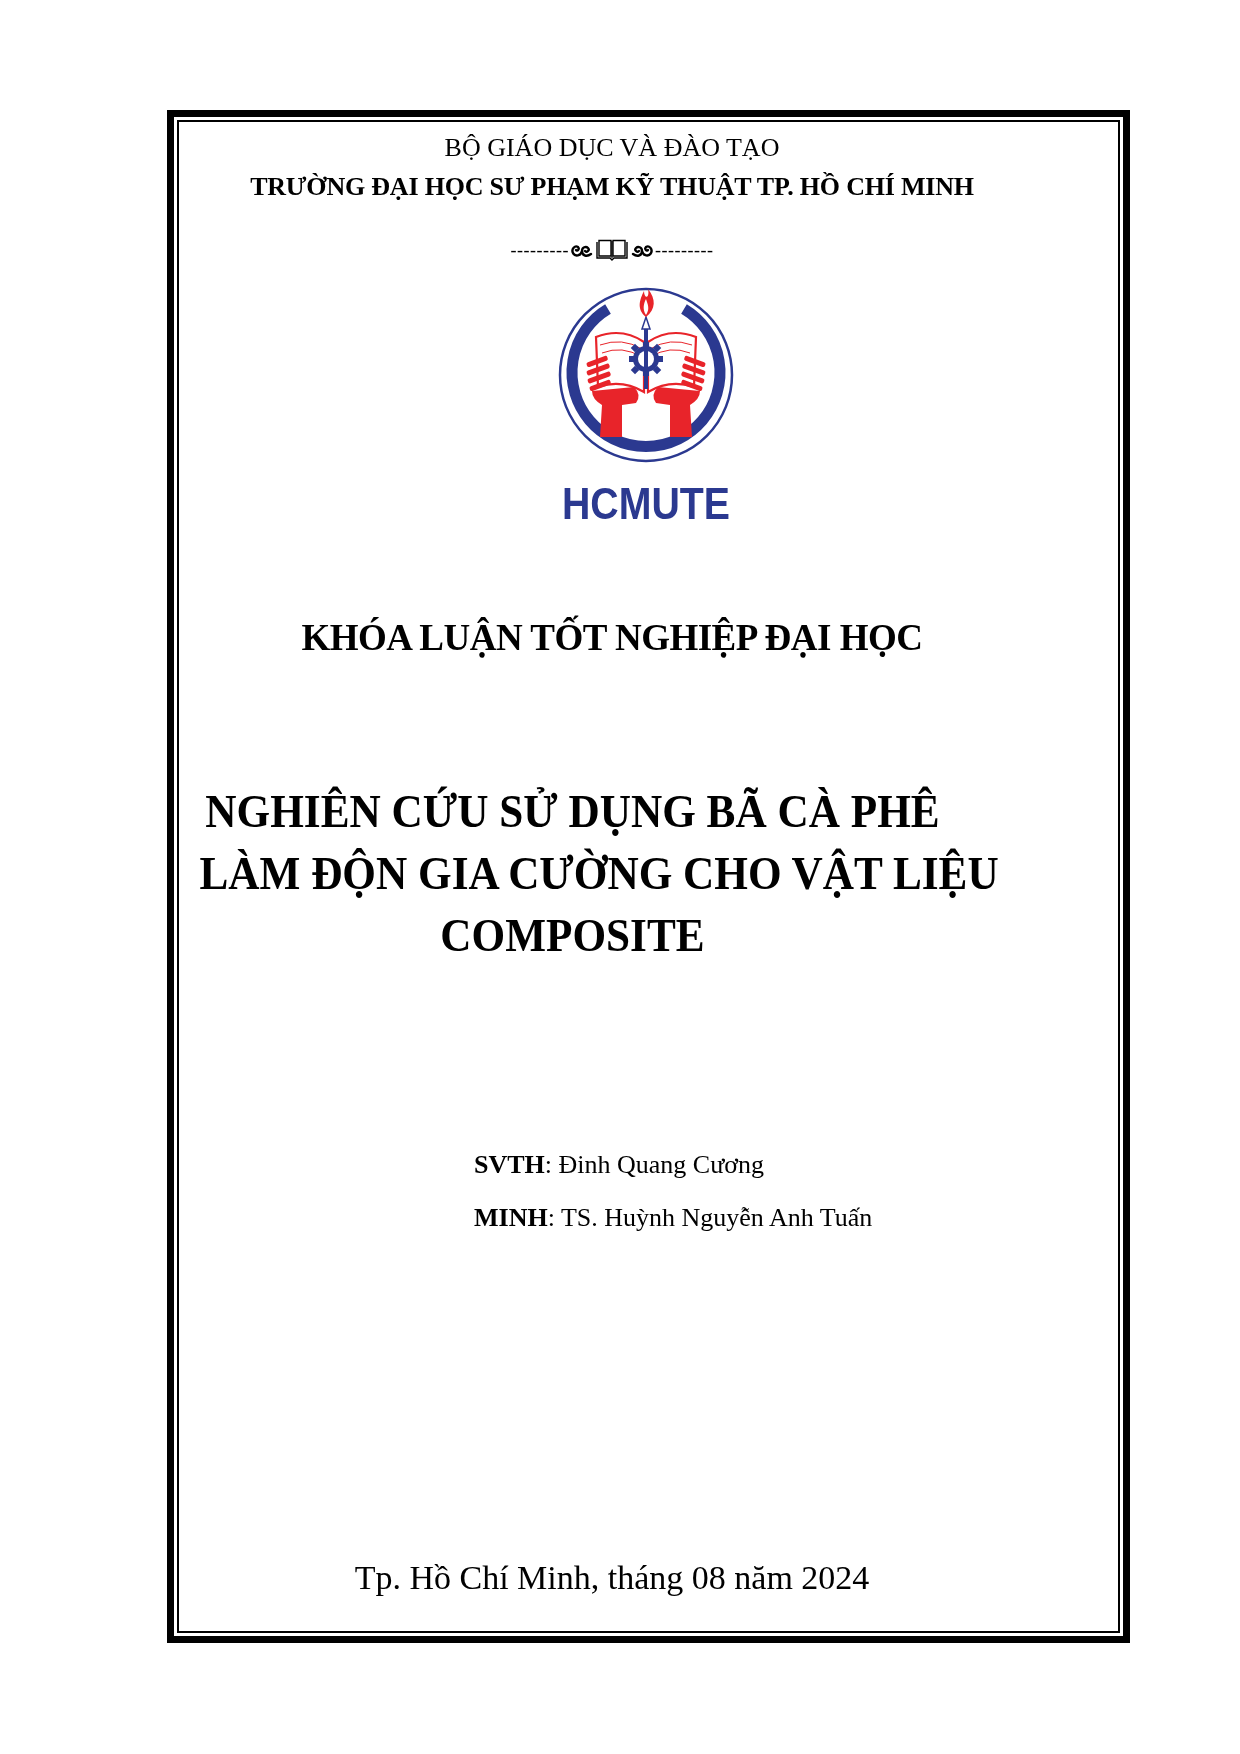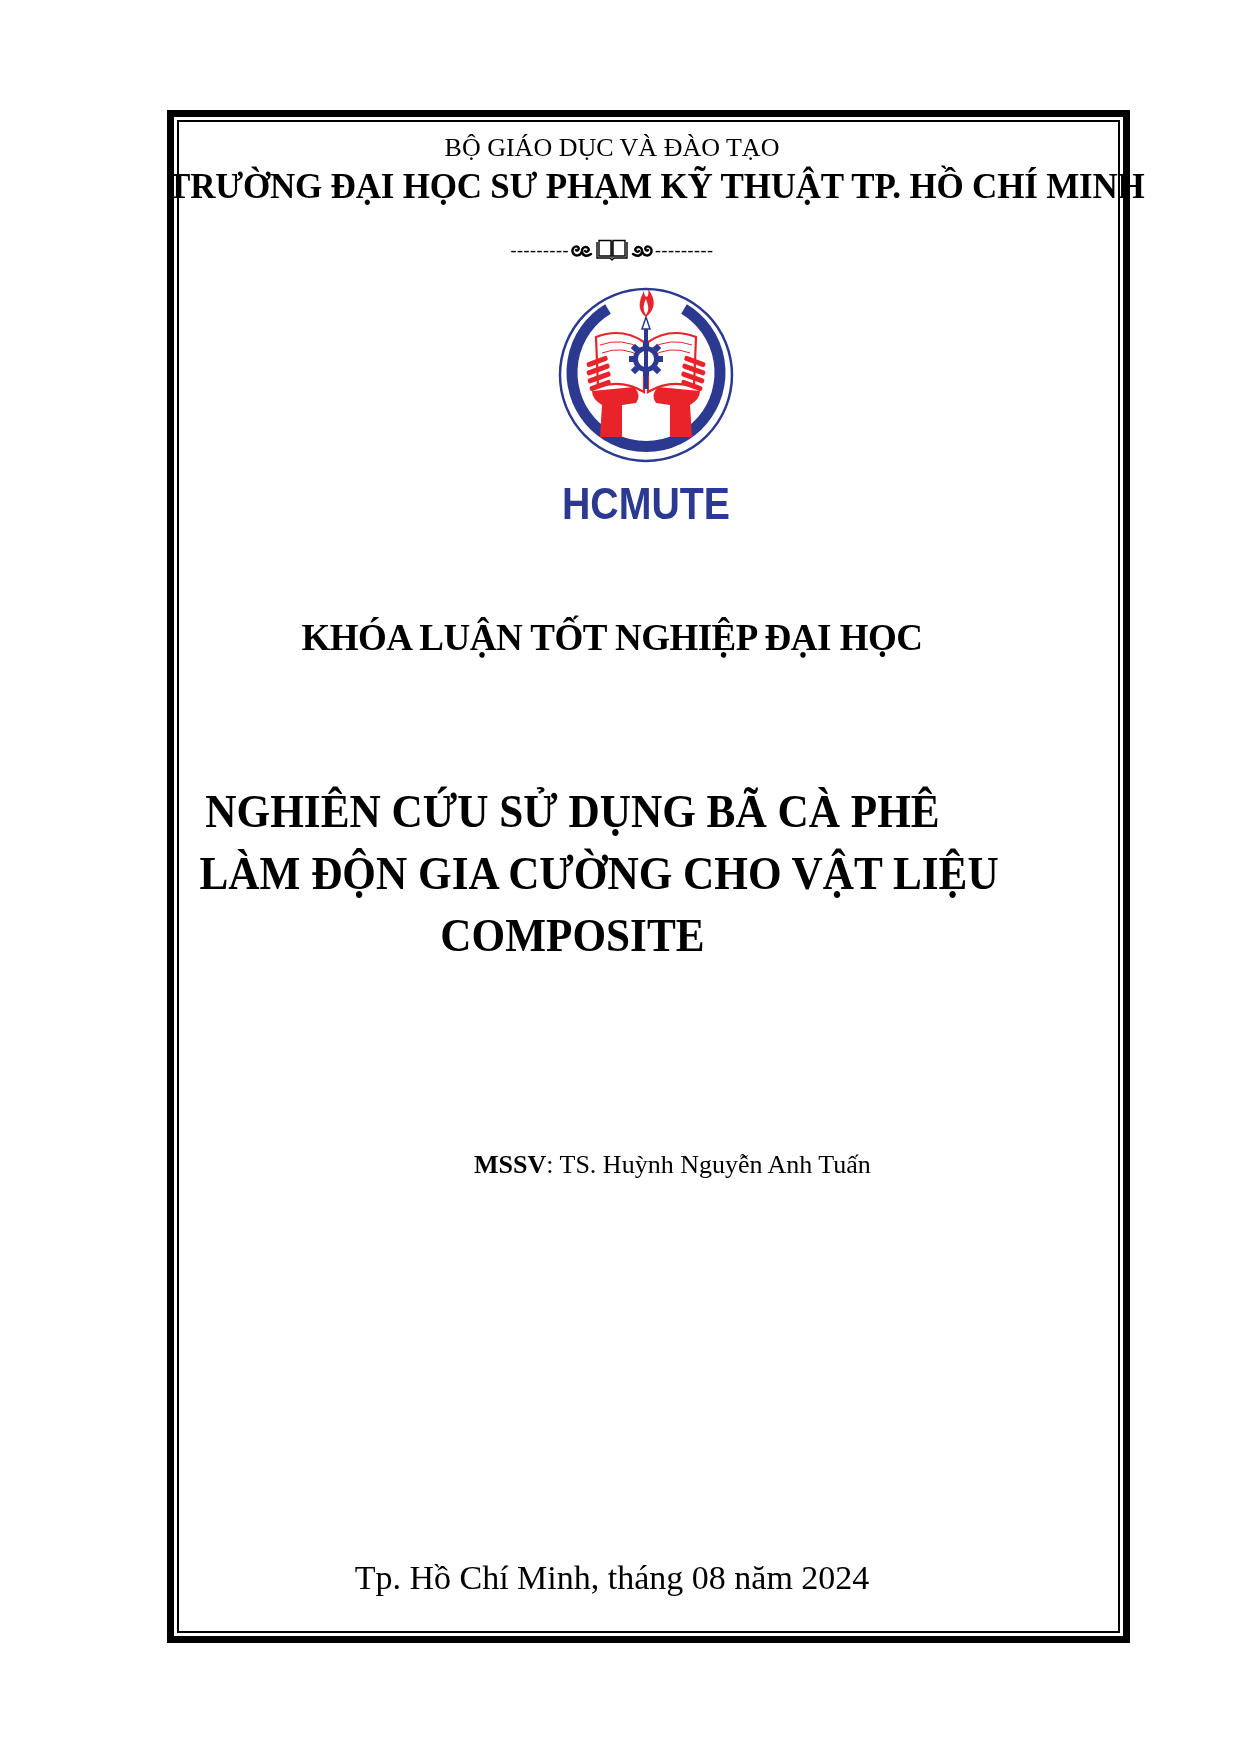--- a/index.html
+++ b/index.html
@@ -40,21 +40,21 @@
     white-space: nowrap;
   }
   .ministry {
     top: 133px;
     font-size: 26px;
     line-height: 30px;
     font-weight: normal;
   }
   .university {
     top: 172px;
-    font-size: 35px;
+    font-size: 26px;
     line-height: 30px;
     font-weight: bold;
     letter-spacing: -0.2px;
   }
   .ornament {
     top: 237px;
     font-size: 20px;
     line-height: 26px;
     display: flex;
     justify-content: center;
@@ -207,17 +207,20 @@
 <div class="line thesis-type">KHÓA LUẬN TỐT NGHIỆP ĐẠI HỌC</div>
 
 <div class="title">
   <span class="tline">NGHIÊN CỨU SỬ DỤNG BÃ CÀ PHÊ</span>
   <span class="tline">LÀM ĐỘN GIA CƯỜNG CHO VẬT LIỆU</span>
   <span class="tline">COMPOSITE</span>
 </div>
 
 <div class="info">
   <div class="row">
-    <span class="k">MSSV</span><span>: </span><span>TS. Huỳnh Nguyễn Anh Tuấn</span>
+    <span class="k">SVTH</span><span>: </span><span>Đinh Quang Cương</span>
   </div>
+  <div class="row">
+    <span class="k">MINH</span><span>: </span><span>TS. Huỳnh Nguyễn Anh Tuấn</span>
+  </div>
 </div>
 
 <div class="line date">Tp. Hồ Chí Minh, tháng 08 năm 2024</div>
 
 </body></html>

